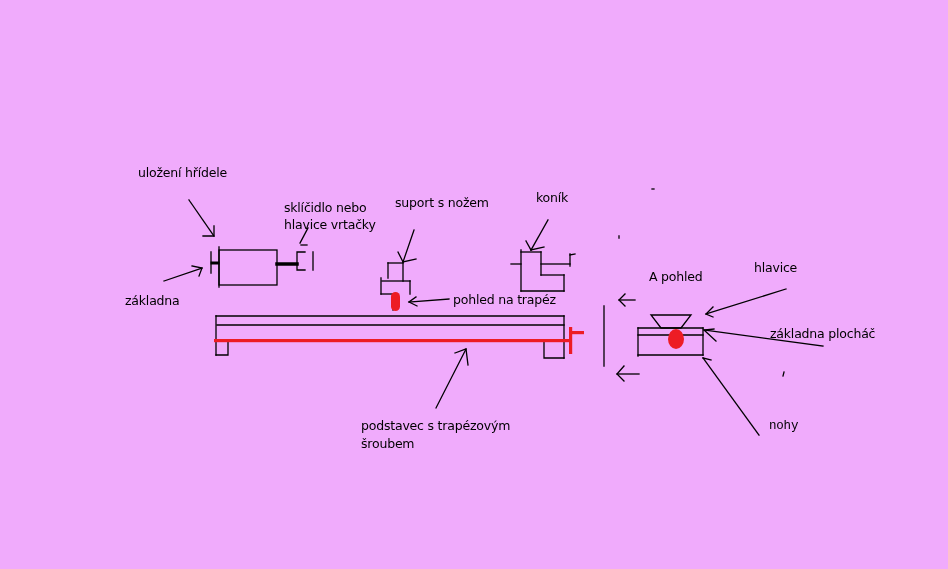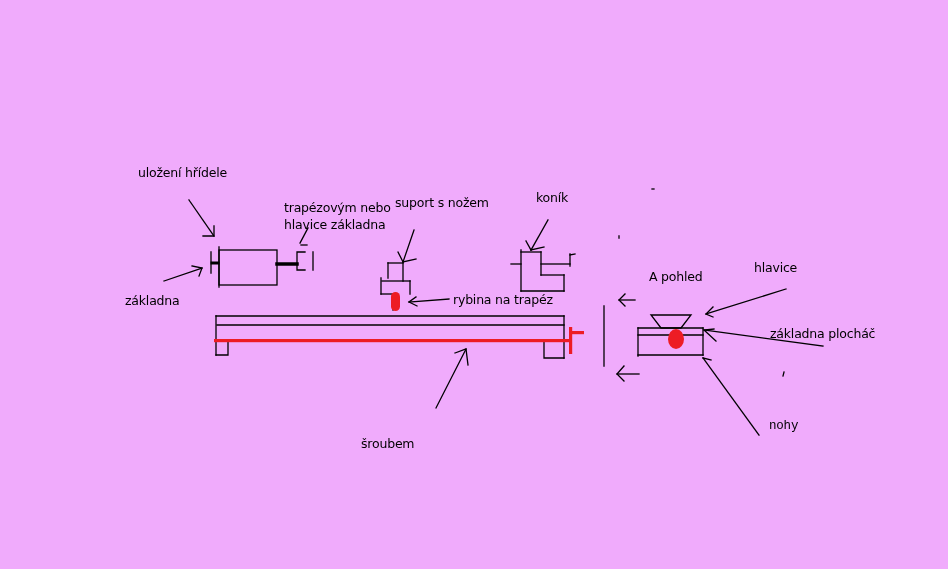--- a/index.html
+++ b/index.html
@@ -135,23 +135,24 @@
       <rect x="391" y="292" width="9" height="19" rx="4.5"></rect>
       <rect x="214" y="339" width="356" height="3.2"></rect>
       <rect x="569" y="327" width="3.2" height="27"></rect>
       <rect x="570" y="331" width="14" height="3.2"></rect>
       <ellipse cx="676" cy="339" rx="8" ry="10"></ellipse>
     </g>
   </svg>
 
   <div class="lbl" style="left:138px; top:164px;">uložení hřídele</div>
   <div class="lbl" style="left:125px; top:292px;">základna</div>
-  <div class="lbl" style="left:284px; top:199px;">trapézovým nebo</div>
-  <div class="lbl" style="left:284px; top:216px;">hlavice základna</div>
+  <div class="lbl" style="left:284px; top:199px;">sklíčidlo nebo</div>
+  <div class="lbl" style="left:284px; top:216px;">hlavice vrtačky</div>
   <div class="lbl" style="left:395px; top:194px;">suport s nožem</div>
   <div class="lbl" style="left:536px; top:189px;">koník</div>
-  <div class="lbl" style="left:453px; top:291px;">rybina na trapéz</div>
+  <div class="lbl" style="left:453px; top:291px;">pohled na trapéz</div>
+  <div class="lbl" style="left:361px; top:417px;">podstavec s trapézovým</div>
   <div class="lbl" style="left:361px; top:435px;">šroubem</div>
   <div class="lbl" style="left:649px; top:268px;">A pohled</div>
   <div class="lbl" style="left:754px; top:259px;">hlavice</div>
   <div class="lbl" style="left:770px; top:325px;">základna plocháč</div>
   <div class="lbl" style="left:769px; top:417px;font-family:Liberation Mono, monospace;">nohy</div>
 </div>
 
 </body></html>

